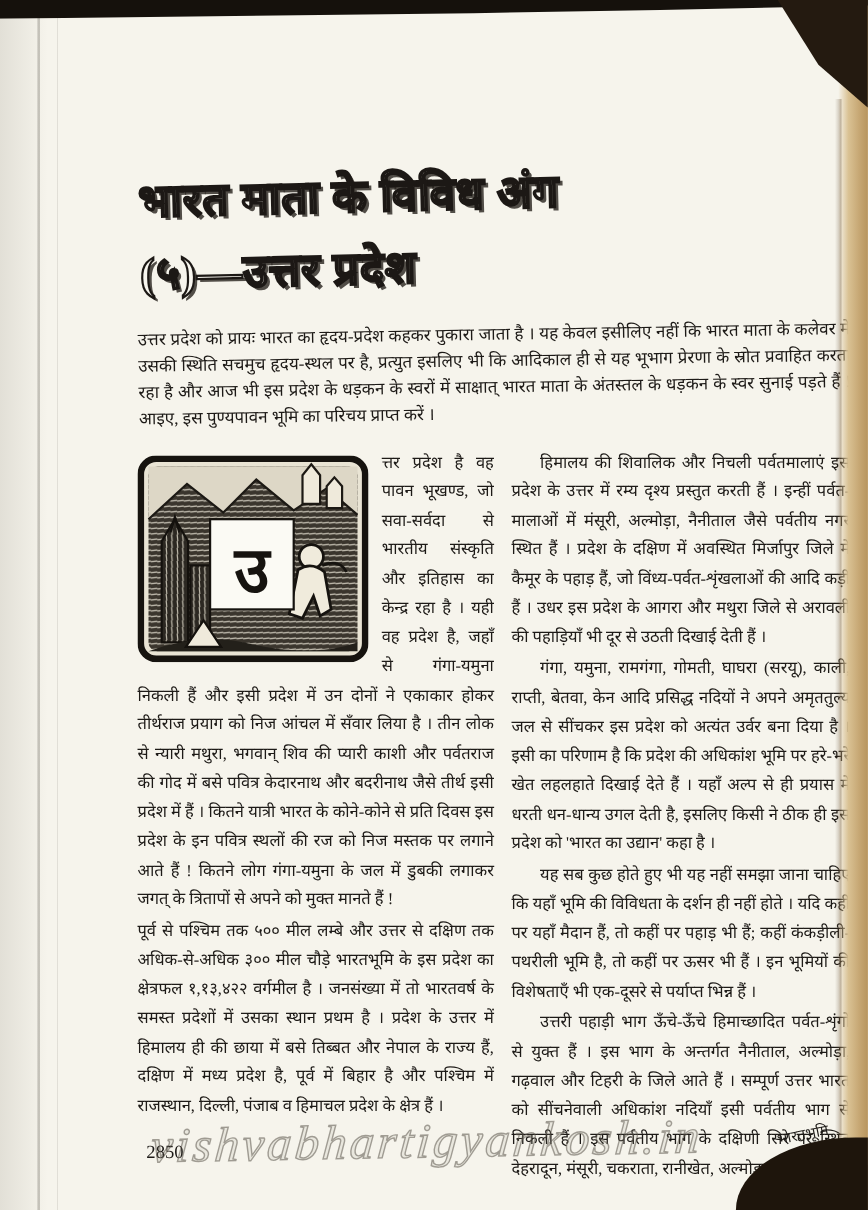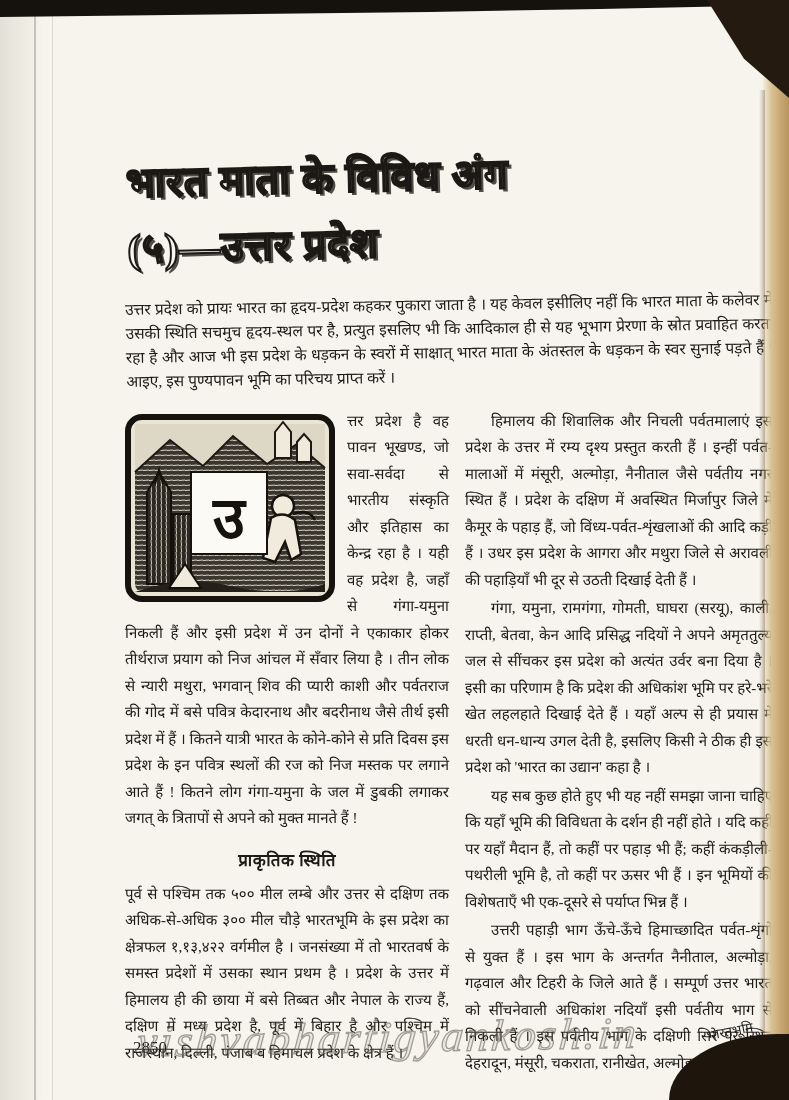--- a/index.html
+++ b/index.html
@@ -140,21 +140,20 @@
           <path d="M146 104 q12 -8 24 2 l6 34 -10 6 -6 -18 -10 20 -12 -4 z" fill="#f0ebdc" stroke="#16130f" stroke-width="2.5"></path>
           <path d="M168 100 q16 -6 22 6" fill="none" stroke="#16130f" stroke-width="2.5"></path>
 
           <path d="M10 178 q50 -18 95 -6 q55 12 95 -2 v8 H10 z" fill="#23201a"></path>
           <path d="M60 150 l16 24 h-32 z" fill="#efeadb" stroke="#14110d" stroke-width="2"></path>
 
           <rect x="66" y="58" width="76" height="82" fill="#fbfaf4" stroke="#16130f" stroke-width="2"></rect>
           <text x="104" y="124" text-anchor="middle" font-size="58" font-weight="bold" fill="#16130f">उ</text>
         </svg><span>त्तर प्रदेश है वह पावन भूखण्ड, जो सवा-सर्वदा से भारतीय संस्कृति और इतिहास का केन्द्र रहा है । यही वह प्रदेश है, जहाँ से गंगा-यमुना निकली हैं और इसी प्रदेश में उन दोनों ने एकाकार होकर </span><span>तीर्थराज प्रयाग को निज आंचल में सँवार लिया है । तीन लोक से न्यारी मथुरा, भगवान् शिव की प्यारी काशी और पर्वतराज की गोद में बसे पवित्र केदारनाथ और बदरीनाथ जैसे तीर्थ इसी प्रदेश में हैं । कितने यात्री भारत के कोने-कोने से प्रति दिवस इस प्रदेश के इन पवित्र स्थलों की रज को निज मस्तक पर लगाने आते हैं ! कितने लोग गंगा-यमुना के जल में डुबकी लगाकर जगत् के त्रितापों से अपने को मुक्त मानते हैं !</span>
       </p>
-      <div class="section-heading">प्राकृतिक स्थिति</div>
       <p class="body">पूर्व से पश्चिम तक ५०० मील लम्बे और उत्तर से दक्षिण तक अधिक-से-अधिक ३०० मील चौड़े भारतभूमि के इस प्रदेश का क्षेत्रफल १,१३,४२२ वर्गमील है । जनसंख्या में तो भारतवर्ष के समस्त प्रदेशों में उसका स्थान प्रथम है । प्रदेश के उत्तर में हिमालय ही की छाया में बसे तिब्बत और नेपाल के राज्य हैं, दक्षिण में मध्य प्रदेश है, पूर्व में बिहार है और पश्चिम में राजस्थान, दिल्ली, पंजाब व हिमाचल प्रदेश के क्षेत्र हैं ।</p>
     </div>
 
     <div class="col-right">
       <p class="body">हिमालय की शिवालिक और निचली पर्वतमालाएं इस प्रदेश के उत्तर में रम्य दृश्य प्रस्तुत करती हैं । इन्हीं पर्वत-मालाओं में मंसूरी, अल्मोड़ा, नैनीताल जैसे पर्वतीय नगर स्थित हैं । प्रदेश के दक्षिण में अवस्थित मिर्जापुर जिले में कैमूर के पहाड़ हैं, जो विंध्य-पर्वत-शृंखलाओं की आदि कड़ी हैं । उधर इस प्रदेश के आगरा और मथुरा जिले से अरावली की पहाड़ियाँ भी दूर से उठती दिखाई देती हैं ।</p>
       <p class="body">गंगा, यमुना, रामगंगा, गोमती, घाघरा (सरयू), काली, राप्ती, बेतवा, केन आदि प्रसिद्ध नदियों ने अपने अमृततुल्य जल से सींचकर इस प्रदेश को अत्यंत उर्वर बना दिया है । इसी का परिणाम है कि प्रदेश की अधिकांश भूमि पर हरे-भरे खेत लहलहाते दिखाई देते हैं । यहाँ अल्प से ही प्रयास में धरती धन-धान्य उगल देती है, इसलिए किसी ने ठीक ही इस प्रदेश को 'भारत का उद्यान' कहा है ।</p>
       <p class="body">यह सब कुछ होते हुए भी यह नहीं समझा जाना चाहिए कि यहाँ भूमि की विविधता के दर्शन ही नहीं होते । यदि कहीं पर यहाँ मैदान हैं, तो कहीं पर पहाड़ भी हैं; कहीं कंकड़ीली-पथरीली भूमि है, तो कहीं पर ऊसर भी हैं । इन भूमियों की विशेषताएँ भी एक-दूसरे से पर्याप्त भिन्न हैं ।</p>
       <p class="body">उत्तरी पहाड़ी भाग ऊँचे-ऊँचे हिमाच्छादित पर्वत-शृंगों से युक्त हैं । इस भाग के अन्तर्गत नैनीताल, अल्मोड़ा, गढ़वाल और टिहरी के जिले आते हैं । सम्पूर्ण उत्तर भारत को सींचनेवाली अधिकांश नदियाँ इसी पर्वतीय भाग से निकली हैं । इस पर्वतीय भाग के दक्षिणी सिरे पर स्थित देहरादून, मंसूरी, चकराता, रानीखेत, अल्मोड़ा, नैनीताल</p>
     </div>
 

